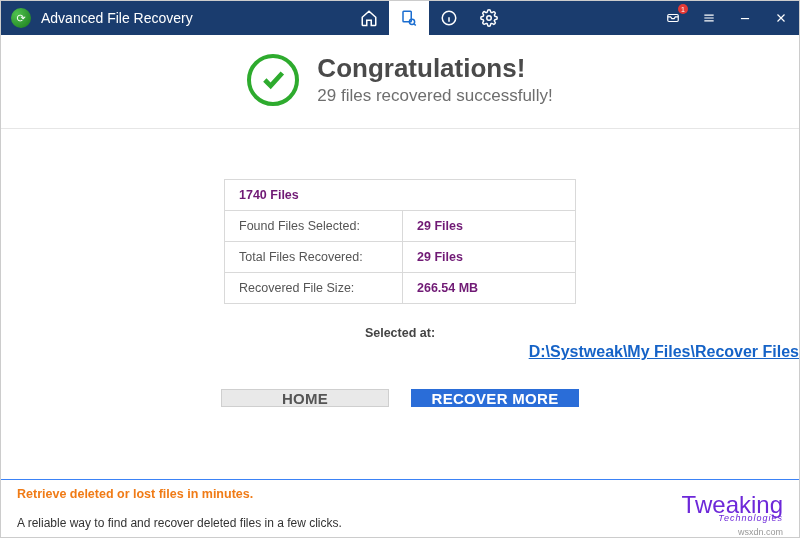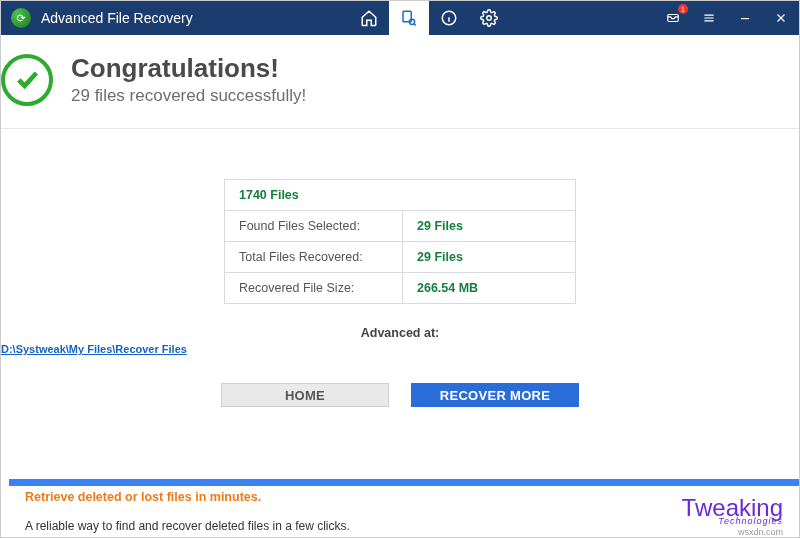--- a/index.html
+++ b/index.html
@@ -14,44 +14,44 @@
     .nav-btn.active { background: #fff; color: #1a3c6e; }
     .nav-btn svg { width: 18px; height: 18px; }
 
     .window-controls { display: flex; margin-left: auto; height: 100%; align-items: center; }
     .wc-btn { width: 36px; height: 100%; display: flex; align-items: center; justify-content: center; cursor: pointer; color: #fff; }
     .wc-btn svg { width: 14px; height: 14px; }
     .badge { position: absolute; top: 3px; right: 3px; width: 10px; height: 10px; background: #e53935; border-radius: 50%; font-size: 7px; color: #fff; display: flex; align-items: center; justify-content: center; }
     .wc-wrap { position: relative; }
 
     .main { background: #fff; }
-    .hero { display: flex; align-items: center; gap: 18px; padding: 18px 0 22px 0; }
+    .hero { display: flex; align-items: center; justify-content: center; gap: 18px; padding: 18px 0 22px 0; }
     .check-circle { width: 52px; height: 52px; border: 4px solid #2eab2e; border-radius: 50%; display: flex; align-items: center; justify-content: center; }
     .check-circle svg { width: 28px; height: 28px; stroke: #2eab2e; stroke-width: 4; fill: none; }
     .hero-text h1 { font-size: 26px; color: #4a4a4a; font-weight: 600; }
     .hero-text p { font-size: 17px; color: #6e6e6e; margin-top: 2px; }
 
     .divider { height: 1px; background: #e6e6e6; }
 
     .stats { margin: 50px auto 0 auto; width: 352px; border: 1px solid #d9d9d9; border-bottom: none; font-size: 12.5px; color: #555; }
     .stats .row { display: flex; border-bottom: 1px solid #d9d9d9; }
     .stats .row div { padding: 8px 14px; }
     .stats .label { width: 178px; border-right: 1px solid #d9d9d9; }
-    .stats .value { flex: 1; font-weight: 600; color: #15803d; }
+    .stats .value { flex: 1; font-weight: 600; color: #701a75; }
 
     .recovered-at { text-align: center; margin-top: 22px; font-size: 12.5px; color: #444; font-weight: 600; }
-    .recovered-path { text-align: left; margin-top: 3px; font-size: 11px; }
+    .recovered-path { text-align: right; margin-top: 3px; font-size: 16px; }
     .recovered-path a { color: #1663c7; text-decoration: underline; font-weight: 600; cursor: pointer; }
 
     .actions { display: flex; justify-content: center; gap: 22px; margin-top: 28px; }
-    .btn { width: 168px; height: 24px; display: flex; align-items: center; justify-content: center; font-size: 13px; font-weight: 700; cursor: pointer; letter-spacing: 0.3px; }
+    .btn { width: 168px; height: 18px; display: flex; align-items: center; justify-content: center; font-size: 15px; font-weight: 700; cursor: pointer; letter-spacing: 0.3px; }
     .btn.home { background: #e9e9e9; border: 1px solid #cfcfcf; color: #555; }
     .btn.recover { background: #2a6dd8; color: #fff; border: 1px solid #2a6dd8; }
 
-    .footer { position: absolute; bottom: 0; left: 8px; right: 0; height: 58px; border-top: 7px solid #3b82f6; display: flex; align-items: center; padding: 0 16px; background: #fff; }
+    .footer { position: absolute; bottom: 0; left: 0; right: 0; height: 58px; border-top: 1px solid #3b82f6; display: flex; align-items: center; padding: 0 16px; background: #fff; }
     .footer-text .headline { color: #f07b16; font-weight: 700; font-size: 12.5px; }
     .footer-text .sub { color: #333; font-size: 12px; margin-top: 15px; }
     .footer-logo { margin-left: auto; font-family: "Brush Script MT", cursive; font-size: 24px; color: #6d28d9; line-height: 0.8; text-align: right; }
     .footer-logo .small { font-family: Arial, sans-serif; font-size: 9px; letter-spacing: 1px; font-style: italic; }
 
     .attribution { position: absolute; bottom: 0; right: 16px; font-size: 9px; color: #999; z-index: 10; }
   </style>
 </head>
 <body>
 
@@ -138,21 +138,21 @@
     <div class="row">
       <div class="label">Total Files Recovered:</div>
       <div class="value">29 Files</div>
     </div>
     <div class="row">
       <div class="label">Recovered File Size:</div>
       <div class="value">266.54 MB</div>
     </div>
   </div>
 
-  <div class="recovered-at">Advanced at:</div>
+  <div class="recovered-at">Selected at:</div>
   <div class="recovered-path">
     <a>D:\Systweak\My Files\Recover Files</a>
   </div>
 
   <div class="actions">
     <div class="btn home">HOME</div>
     <div class="btn recover">RECOVER MORE</div>
   </div>
 </div>
 

